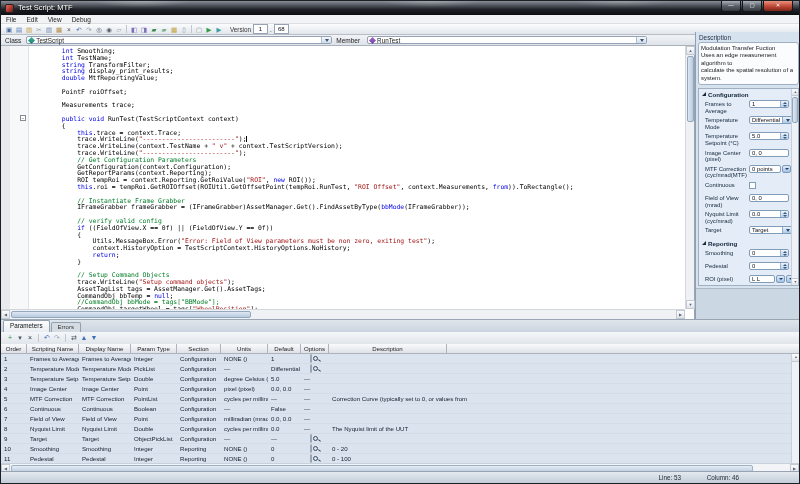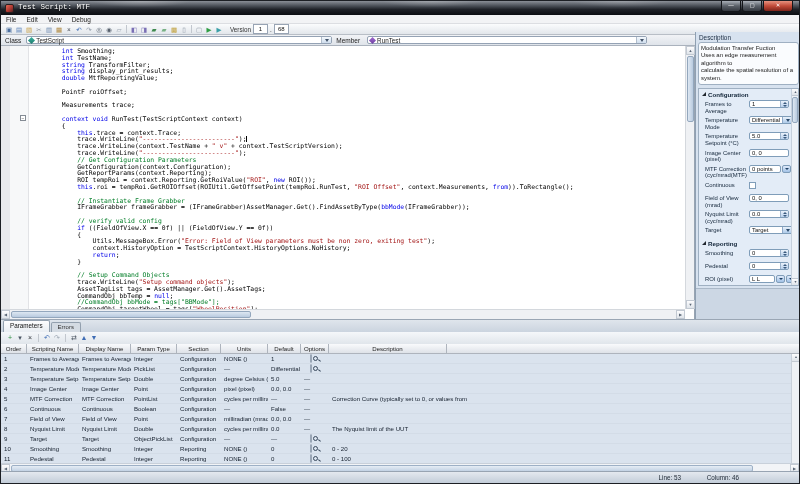--- a/index.html
+++ b/index.html
@@ -6,21 +6,21 @@
   #win{position:relative;width:800px;height:484px;background:#c6d2e0;font-family:"Liberation Sans",sans-serif;overflow:hidden;border:1px solid #1c1f24;box-sizing:border-box;}
   
   .titlebar{position:absolute;top:0;left:0;right:0;height:14px;
     background:
       radial-gradient(ellipse 70px 9px at 140px 0px, rgba(255,255,255,.28), transparent 70%),
       radial-gradient(ellipse 70px 9px at 430px 0px, rgba(255,255,255,.22), transparent 70%),
       radial-gradient(ellipse 70px 9px at 620px 0px, rgba(255,255,255,.18), transparent 70%),
       linear-gradient(180deg,#8a8f97 0%,#4a4f57 35%,#1f2228 60%,#0c0e12 100%);}
   .app-icon{position:absolute;left:4px;top:3px;width:9px;height:9px;border-radius:2px;
     background:linear-gradient(135deg,#e86a55 0%,#b03a33 55%,#5a2323 100%);border:1px solid #2a2020;box-sizing:border-box;}
-  .title-text{position:absolute;left:17px;top:2px;font-size:7.5px;color:#fff;text-shadow:0 1px 2px #000;font-family:Liberation Mono, monospace;}
+  .title-text{position:absolute;left:17px;top:2px;font-size:7.5px;color:#fff;text-shadow:0 1px 2px #000;}
   .win-btns{position:absolute;right:6px;top:0;display:flex;gap:1px;}
   .win-btn{width:18px;height:10px;border:1px solid #14161a;border-top:none;border-radius:0 0 3px 3px;
     background:linear-gradient(#aab0b8,#5a6068 50%,#34383f);color:#fff;font-size:5.5px;line-height:9px;text-align:center;}
   .win-btn.close{width:28px;background:linear-gradient(#e8927f,#c14a38 50%,#7e241a);}
   
   .menubar{position:absolute;top:14px;left:0;right:0;height:8px;background:#f2f3f5;border-bottom:1px solid #dcdee2;display:flex;align-items:center;}
   .menu-item{font-size:6.5px;color:#222;padding:0 5px;}
   
   .toolbar{position:absolute;top:23px;left:0;right:0;height:10px;background:linear-gradient(#fbfcfd,#e2e6eb);border-bottom:1px solid #b8bec6;display:flex;align-items:center;padding-left:3px;}
   .tb-icon{width:9px;height:9px;font-size:6.5px;line-height:9px;text-align:center;margin:0 0.5px;}
@@ -189,21 +189,21 @@
         <div class="code-line"><span class="tok-p">        </span><span class="tok-k">int</span><span class="tok-p"> Smoothing;</span></div>
         <div class="code-line"><span class="tok-p">        </span><span class="tok-k">int</span><span class="tok-p"> TestName;</span></div>
         <div class="code-line"><span class="tok-p">        </span><span class="tok-k">string</span><span class="tok-p"> TransformFilter;</span></div>
         <div class="code-line"><span class="tok-p">        </span><span class="tok-k">string</span><span class="tok-p"> display_print_results;</span></div>
         <div class="code-line"><span class="tok-p">        </span><span class="tok-k">double</span><span class="tok-p"> MtfReportingValue;</span></div>
         <div class="code-line">&nbsp;</div>
         <div class="code-line"><span class="tok-p">        PointF roiOffset;</span></div>
         <div class="code-line">&nbsp;</div>
         <div class="code-line"><span class="tok-p">        Measurements trace;</span></div>
         <div class="code-line">&nbsp;</div>
-        <div class="code-line"><span class="tok-p">        </span><span class="tok-k">context</span><span class="tok-p"> </span><span class="tok-k">void</span><span class="tok-p"> RunTest(TestScriptContext context)</span></div>
+        <div class="code-line"><span class="tok-p">        </span><span class="tok-k">public</span><span class="tok-p"> </span><span class="tok-k">void</span><span class="tok-p"> RunTest(TestScriptContext context)</span></div>
         <div class="code-line"><span class="tok-p">        {</span></div>
         <div class="code-line"><span class="tok-p">            </span><span class="tok-k">this</span><span class="tok-p">.trace = context.Trace;</span></div>
         <div class="code-line"><span class="tok-p">            trace.WriteLine(</span><span class="tok-s">"------------------------"</span><span class="tok-p">);</span><span class="cursor"></span></div>
         <div class="code-line"><span class="tok-p">            trace.WriteLine(context.TestName + </span><span class="tok-s">" v"</span><span class="tok-p"> + context.TestScriptVersion);</span></div>
         <div class="code-line"><span class="tok-p">            trace.WriteLine(</span><span class="tok-s">"------------------------"</span><span class="tok-p">);</span></div>
         <div class="code-line"><span class="tok-c">            // Get Configuration Parameters</span></div>
         <div class="code-line"><span class="tok-p">            GetConfiguration(context.Configuration);</span></div>
         <div class="code-line"><span class="tok-p">            GetReportParams(context.Reporting);</span></div>
         <div class="code-line"><span class="tok-p">            ROI tempRoi = context.Reporting.GetRoiValue(</span><span class="tok-s">"ROI"</span><span class="tok-p">, </span><span class="tok-k">new</span><span class="tok-p"> ROI());</span></div>
         <div class="code-line"><span class="tok-p">            </span><span class="tok-k">this</span><span class="tok-p">.roi = tempRoi.GetROIOffset(ROIUtil.GetOffsetPoint(tempRoi.RunTest, </span><span class="tok-s">"ROI Offset"</span><span class="tok-p">, context.Measurements, </span><span class="tok-k">from</span><span class="tok-p">)).ToRectangle();</span></div>

